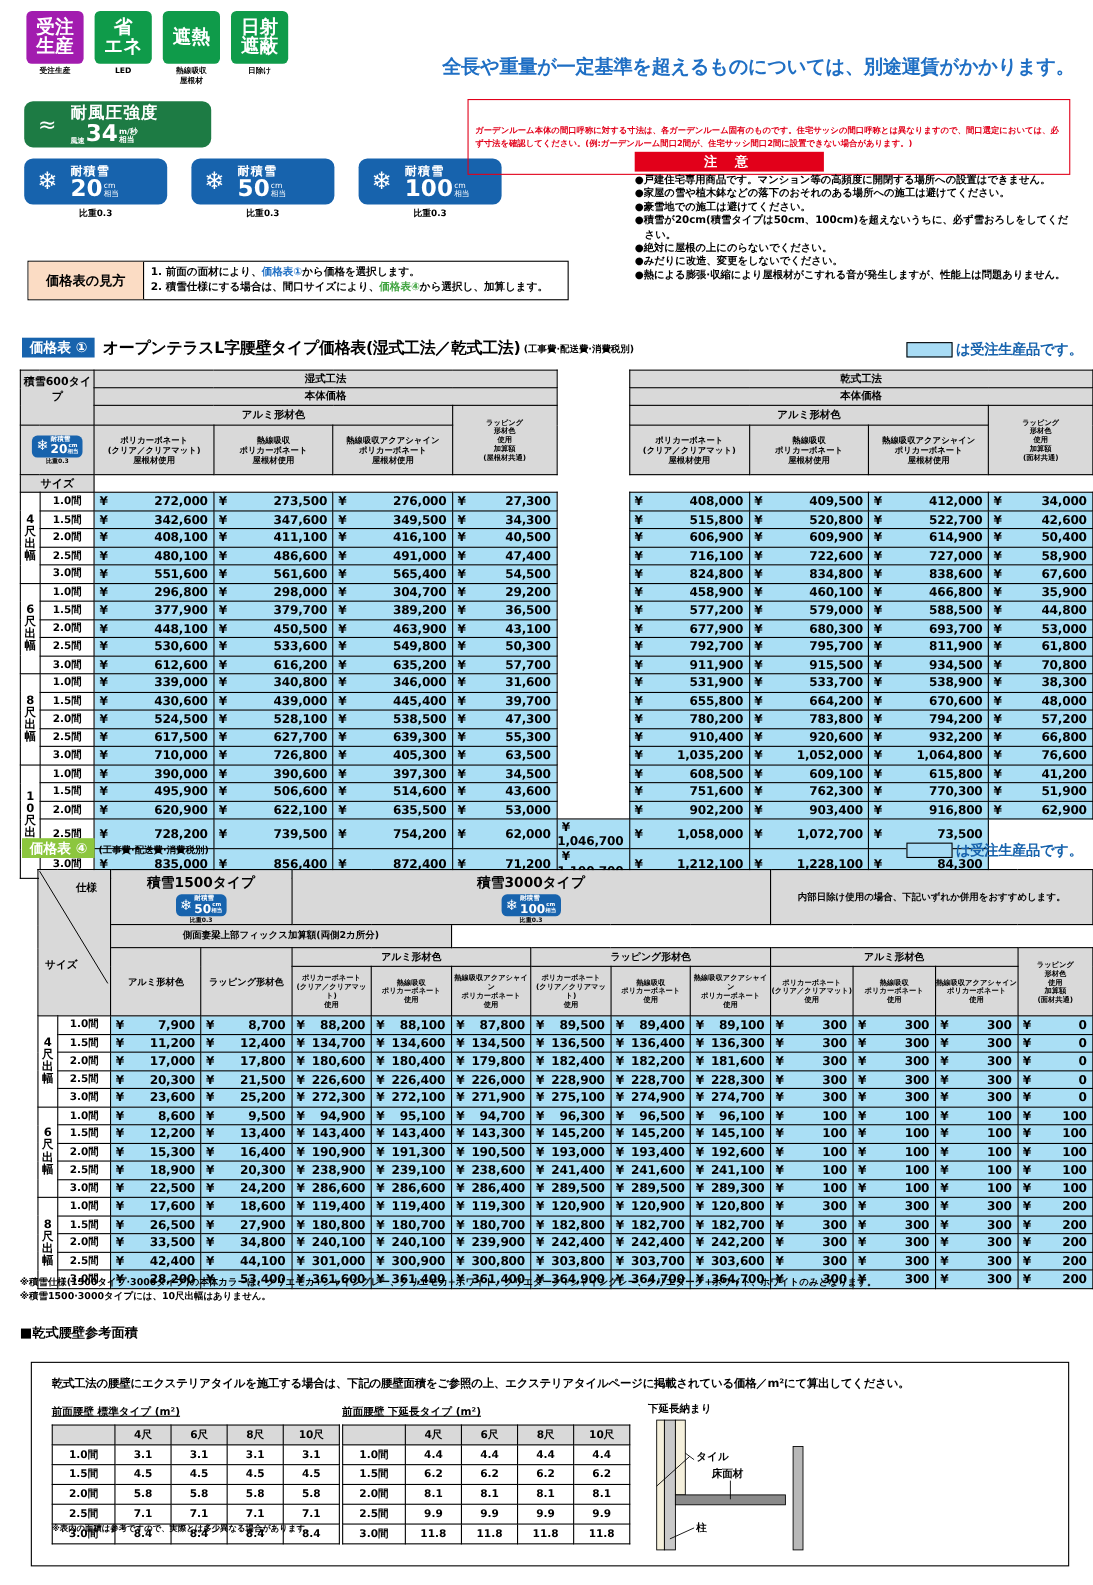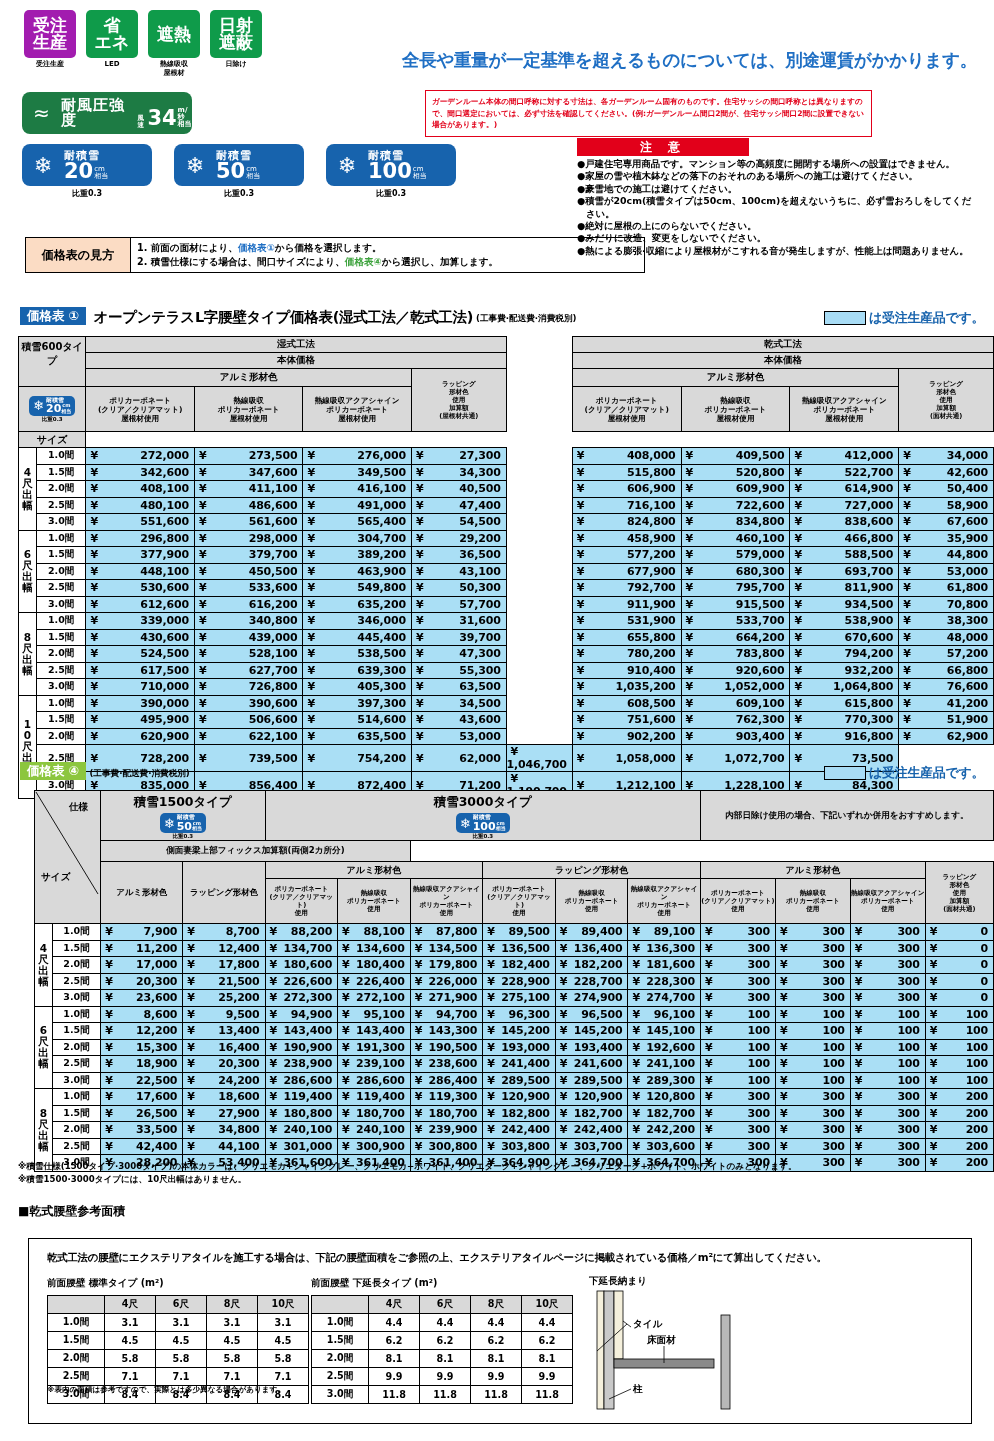--- a/index.html
+++ b/index.html
@@ -17,48 +17,48 @@
          align-items:center;justify-content:center;color:#fff;font-weight:bold;
          font-size:17px;line-height:17px;letter-spacing:0px;}
   .badge.blue{background:#a21caf;}
   .badge.green{background:#0f9b4a;}
   .badge.green2{background:#0f9b4a;}
   .badge-cap{font-size:7px;line-height:8.5px;margin-top:2px;text-align:center;color:#000;font-weight:bold;}
 
   .wind-badge{position:absolute;left:22px;top:92px;width:170px;height:42px;background:#1d7b44;
     border-radius:8px;display:flex;align-items:center;color:#fff;}
   .wind-icon{width:42px;text-align:center;font-size:20px;line-height:20px;}
-  .wind-text{display:flex;flex-direction:row;line-height:1;}
+  .wind-text{display:flex;flex-direction:column;line-height:1;}
   .wind-t1{font-size:15px;font-weight:bold;letter-spacing:1px;}
   .wind-t2{font-size:9px;font-weight:bold;display:flex;align-items:flex-end;gap:1px;margin-top:2px;}
   .wind-num{font-size:21px;font-weight:bold;line-height:19px;}
   .wind-unit{font-size:7px;line-height:7px;text-align:left;}
 
   .snow-badges{position:absolute;left:22px;top:144px;display:flex;gap:22px;}
   .snow-wrap{display:flex;flex-direction:column;align-items:center;}
   .snow-badge{width:130px;height:42px;background:#1763ad;border-radius:8px;display:flex;align-items:center;color:#fff;}
   .snow-icon{width:42px;text-align:center;font-size:22px;}
   .snow-txt{display:flex;flex-direction:column;line-height:1;}
   .snow-t1{font-size:11px;font-weight:bold;letter-spacing:1px;}
   .snow-t2{display:flex;align-items:flex-end;gap:1px;}
   .snow-num{font-size:21px;font-weight:bold;line-height:20px;}
   .snow-unit{font-size:7px;line-height:7.5px;}
   .snow-cap{font-size:8px;font-weight:bold;margin-top:2px;}
 
   
   .headline{position:absolute;left:402px;top:48px;font-size:17.5px;font-weight:bold;color:#1f6fc4;letter-spacing:-0.3px;}
-  .redbox{position:absolute;left:425px;top:90px;width:447px;border:1.2px solid #e2001a;color:#e2001a;
-          font-size:7.6px;line-height:11.5px;padding:5px 6px;box-sizing:border-box;font-weight:bold;}
+  .redbox{position:absolute;left:425px;top:90px;width:548px;border:1.2px solid #e2001a;color:#e2001a;
+          font-size:7.6px;line-height:11.5px;padding:22px 6px;box-sizing:border-box;font-weight:bold;}
   .caution-head{position:absolute;left:577px;top:138px;width:172px;height:18px;background:#e2001a;color:#fff;
           font-size:12px;font-weight:bold;letter-spacing:6px;text-align:center;line-height:18px;}
   .caution-list{position:absolute;left:577px;top:158px;width:400px;font-size:9.4px;line-height:12.4px;font-weight:bold;}
   .caution-list div{text-indent:-9px;padding-left:9px;}
 
   
-  .howto{position:absolute;left:25px;top:237px;width:620px;height:36px;border:1.4px solid #000;display:flex;box-sizing:border-box;}
+  .howto{position:absolute;left:25px;top:237px;width:492px;height:36px;border:1.4px solid #000;display:flex;box-sizing:border-box;}
   .howto-label{width:104px;background:#fbdcc4;display:flex;align-items:center;justify-content:center;
      font-size:12px;font-weight:bold;border-right:1.4px solid #000;}
   .howto-body{flex:1;padding:3px 6px;font-size:9.6px;line-height:14px;font-weight:bold;}
   .hl-blue{color:#1f6fc4;}
   .hl-green{color:#3ea33e;}
 
   
   .tbl-head{position:absolute;display:flex;align-items:flex-end;}
   .tag{font-size:12.5px;font-weight:bold;color:#fff;padding:2px 7px 2px 7px;line-height:14px;}
   .tag.blue{background:#1763ad;}
@@ -92,21 +92,21 @@
   .snowtag .t2{font-size:11px;line-height:11px;font-weight:bold;}
   .snowtag .u{font-size:5px;line-height:5.5px;}
   .hikaku{font-size:5.5px;font-weight:bold;margin-top:0px;}
 
   
   .notes{position:absolute;left:18px;top:1160px;font-size:8.6px;font-weight:bold;line-height:12.5px;}
   .secmark{position:absolute;left:18px;top:1203px;font-size:12px;font-weight:bold;}
 
   .areabox{position:absolute;left:28px;top:1238px;width:944px;height:186px;border:1.3px solid #000;box-sizing:border-box;}
   .areatext{position:absolute;left:18px;top:12px;font-size:10.4px;font-weight:bold;letter-spacing:-0.2px;}
-  .area-sub{position:absolute;font-size:9.6px;font-weight:bold;}
+  .area-sub{position:absolute;font-size:9.6px;font-weight:bold;text-decoration:underline;}
   .atbl{position:absolute;font-size:9.6px;}
   .atbl td{border:0.8px solid #000;text-align:center;font-weight:bold;height:15px;width:48px;font-size:9.6px;}
   .atbl td.hcol{width:54px;background:#fff;}
   .atbl td.hrow{background:#d9d9d9;}
   .areanote{position:absolute;font-size:7.6px;font-weight:bold;}
   .diagcap{position:absolute;font-size:9.6px;font-weight:bold;}
 </style>
 </head>
 <body>
 

